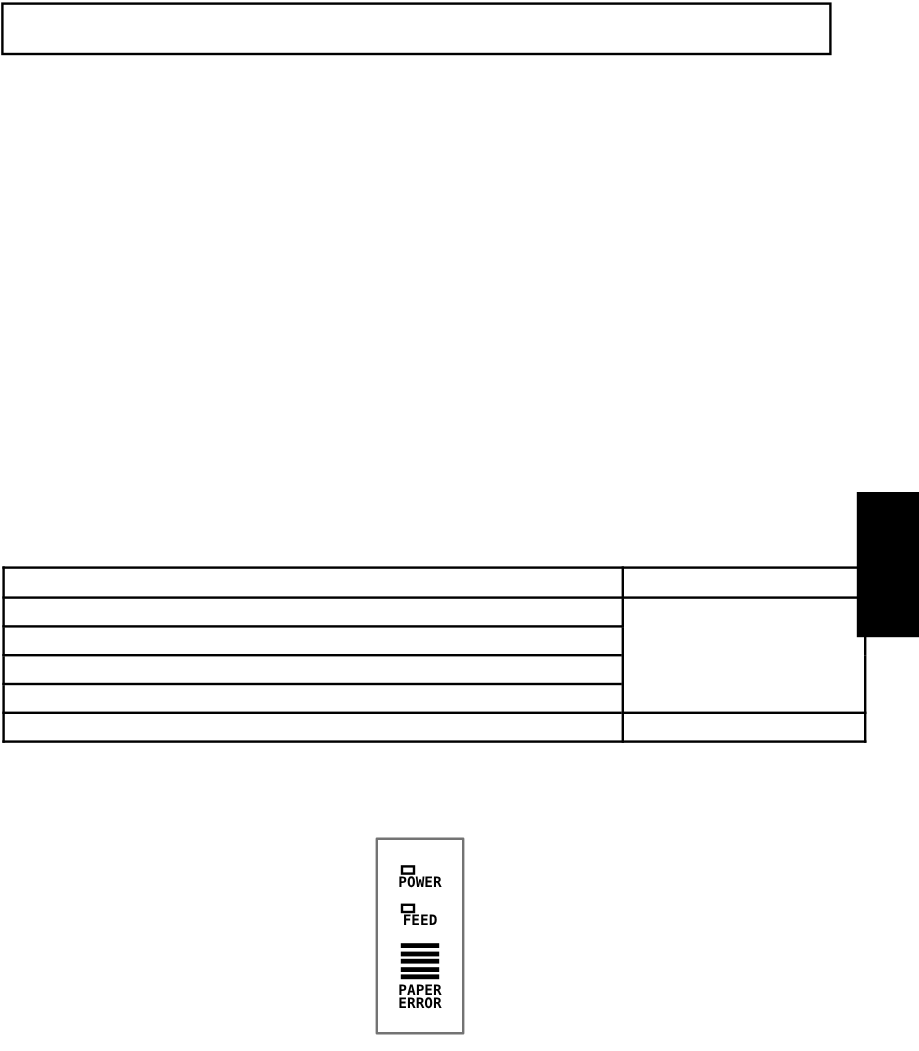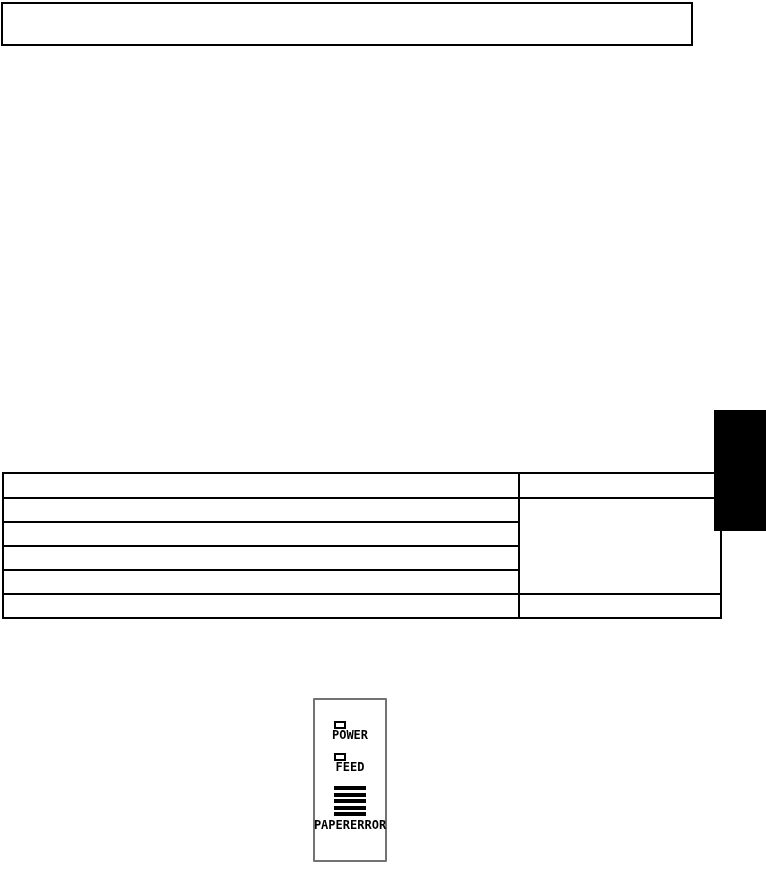--- a/index.html
+++ b/index.html
@@ -101,21 +101,21 @@
     gap: 2.5px;
   }
   .feed-bar {
     width: 100%;
     height: 4px;
     background: #000000;
   }
   .feed-label-group {
     margin-top: 4px;
     display: flex;
-    flex-direction: row;
+    flex-direction: column;
     align-items: center;
   }
   .feed-label-group .panel-label { margin-top: 0; }
 </style>
 </head>
 <body>
 
 <div class="note-box"></div>
 
 <table class="spec-table">

